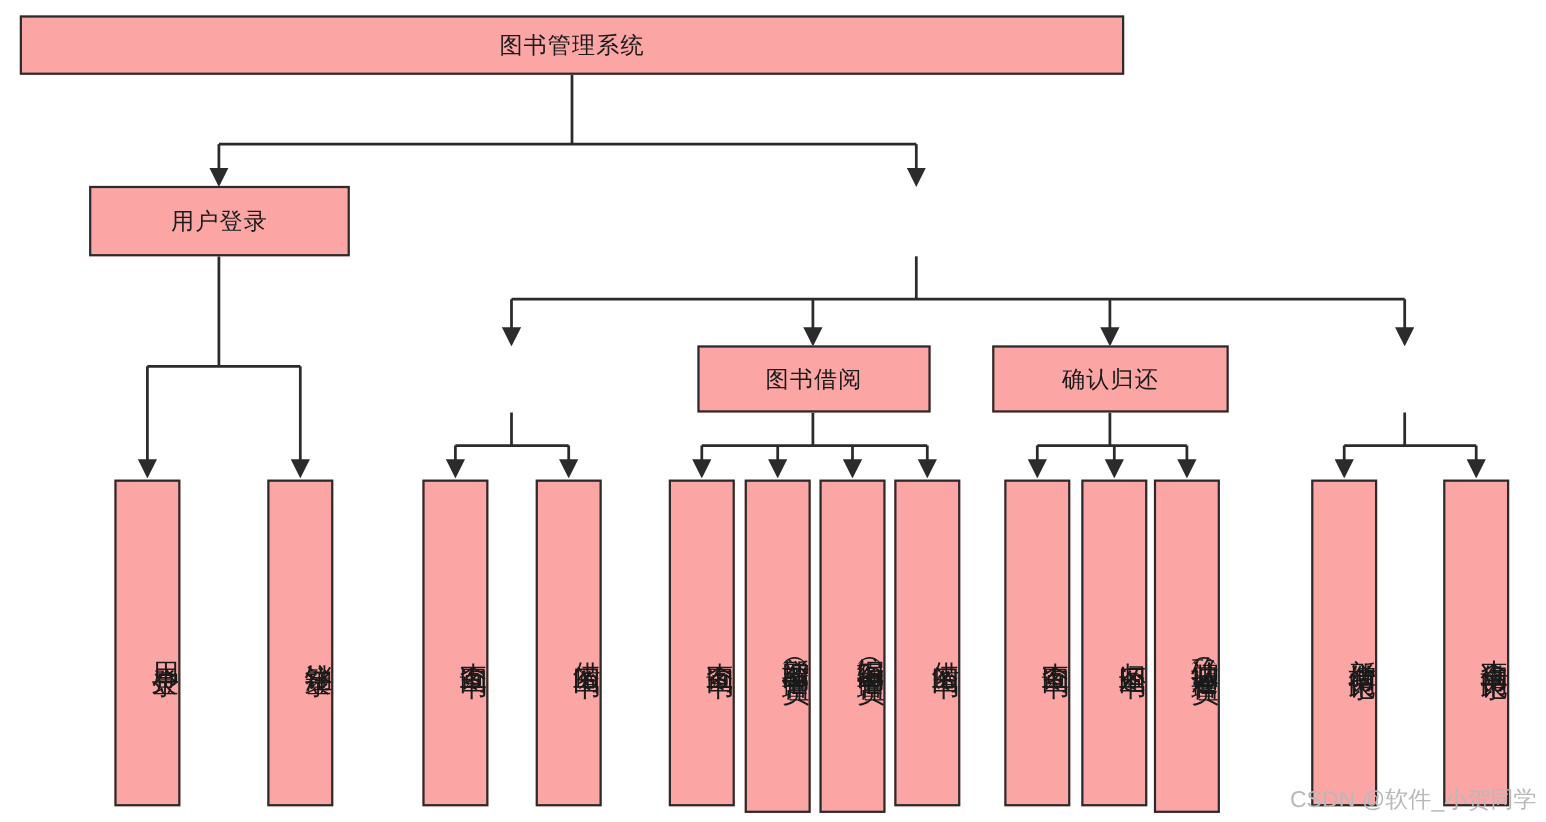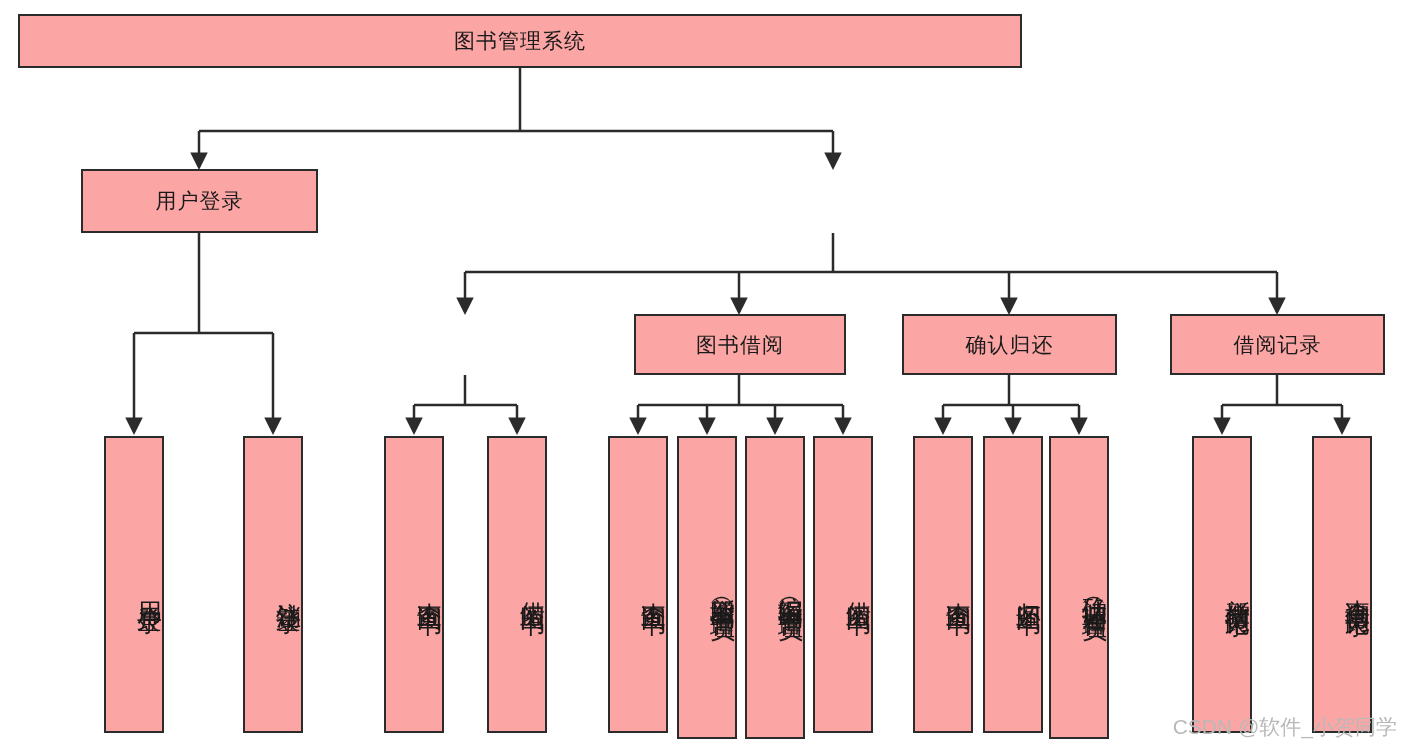--- a/index.html
+++ b/index.html
@@ -92,21 +92,20 @@
       <path d="M 1342 405 L 1342 432" marker-end="url(#arrow)"></path>
     </g>
   </svg>
 
   <div class="node-box node-h" style="left:18px;top:14px;width:1004px;height:54px;">图书管理系统</div>
 
   <div class="node-box node-h" style="left:81px;top:169px;width:237px;height:64px;">用户登录</div>
 
   <div class="node-box node-h" style="left:634px;top:314px;width:212px;height:61px;">图书借阅</div>
   <div class="node-box node-h" style="left:902px;top:314px;width:215px;height:61px;">确认归还</div>
-  <div class="node-box node-h" style="left:1170px;top:314px;width:215px;height:61px;">借阅记录</div>
 
   <div class="node-box node-v" style="left:104px;top:436px;width:60px;height:297px;">用户登录</div>
   <div class="node-box node-v" style="left:243px;top:436px;width:60px;height:297px;">注销登录</div>
 
   <div class="node-box node-v" style="left:384px;top:436px;width:60px;height:297px;">查询图书</div>
   <div class="node-box node-v" style="left:487px;top:436px;width:60px;height:297px;">借阅图书</div>
 
   <div class="node-box node-v" style="left:608px;top:436px;width:60px;height:297px;">查询图书</div>
   <div class="node-box node-v" style="left:677px;top:436px;width:60px;height:303px;">新增图书（管理员）</div>
   <div class="node-box node-v" style="left:745px;top:436px;width:60px;height:303px;">编辑图书（管理员）</div>

